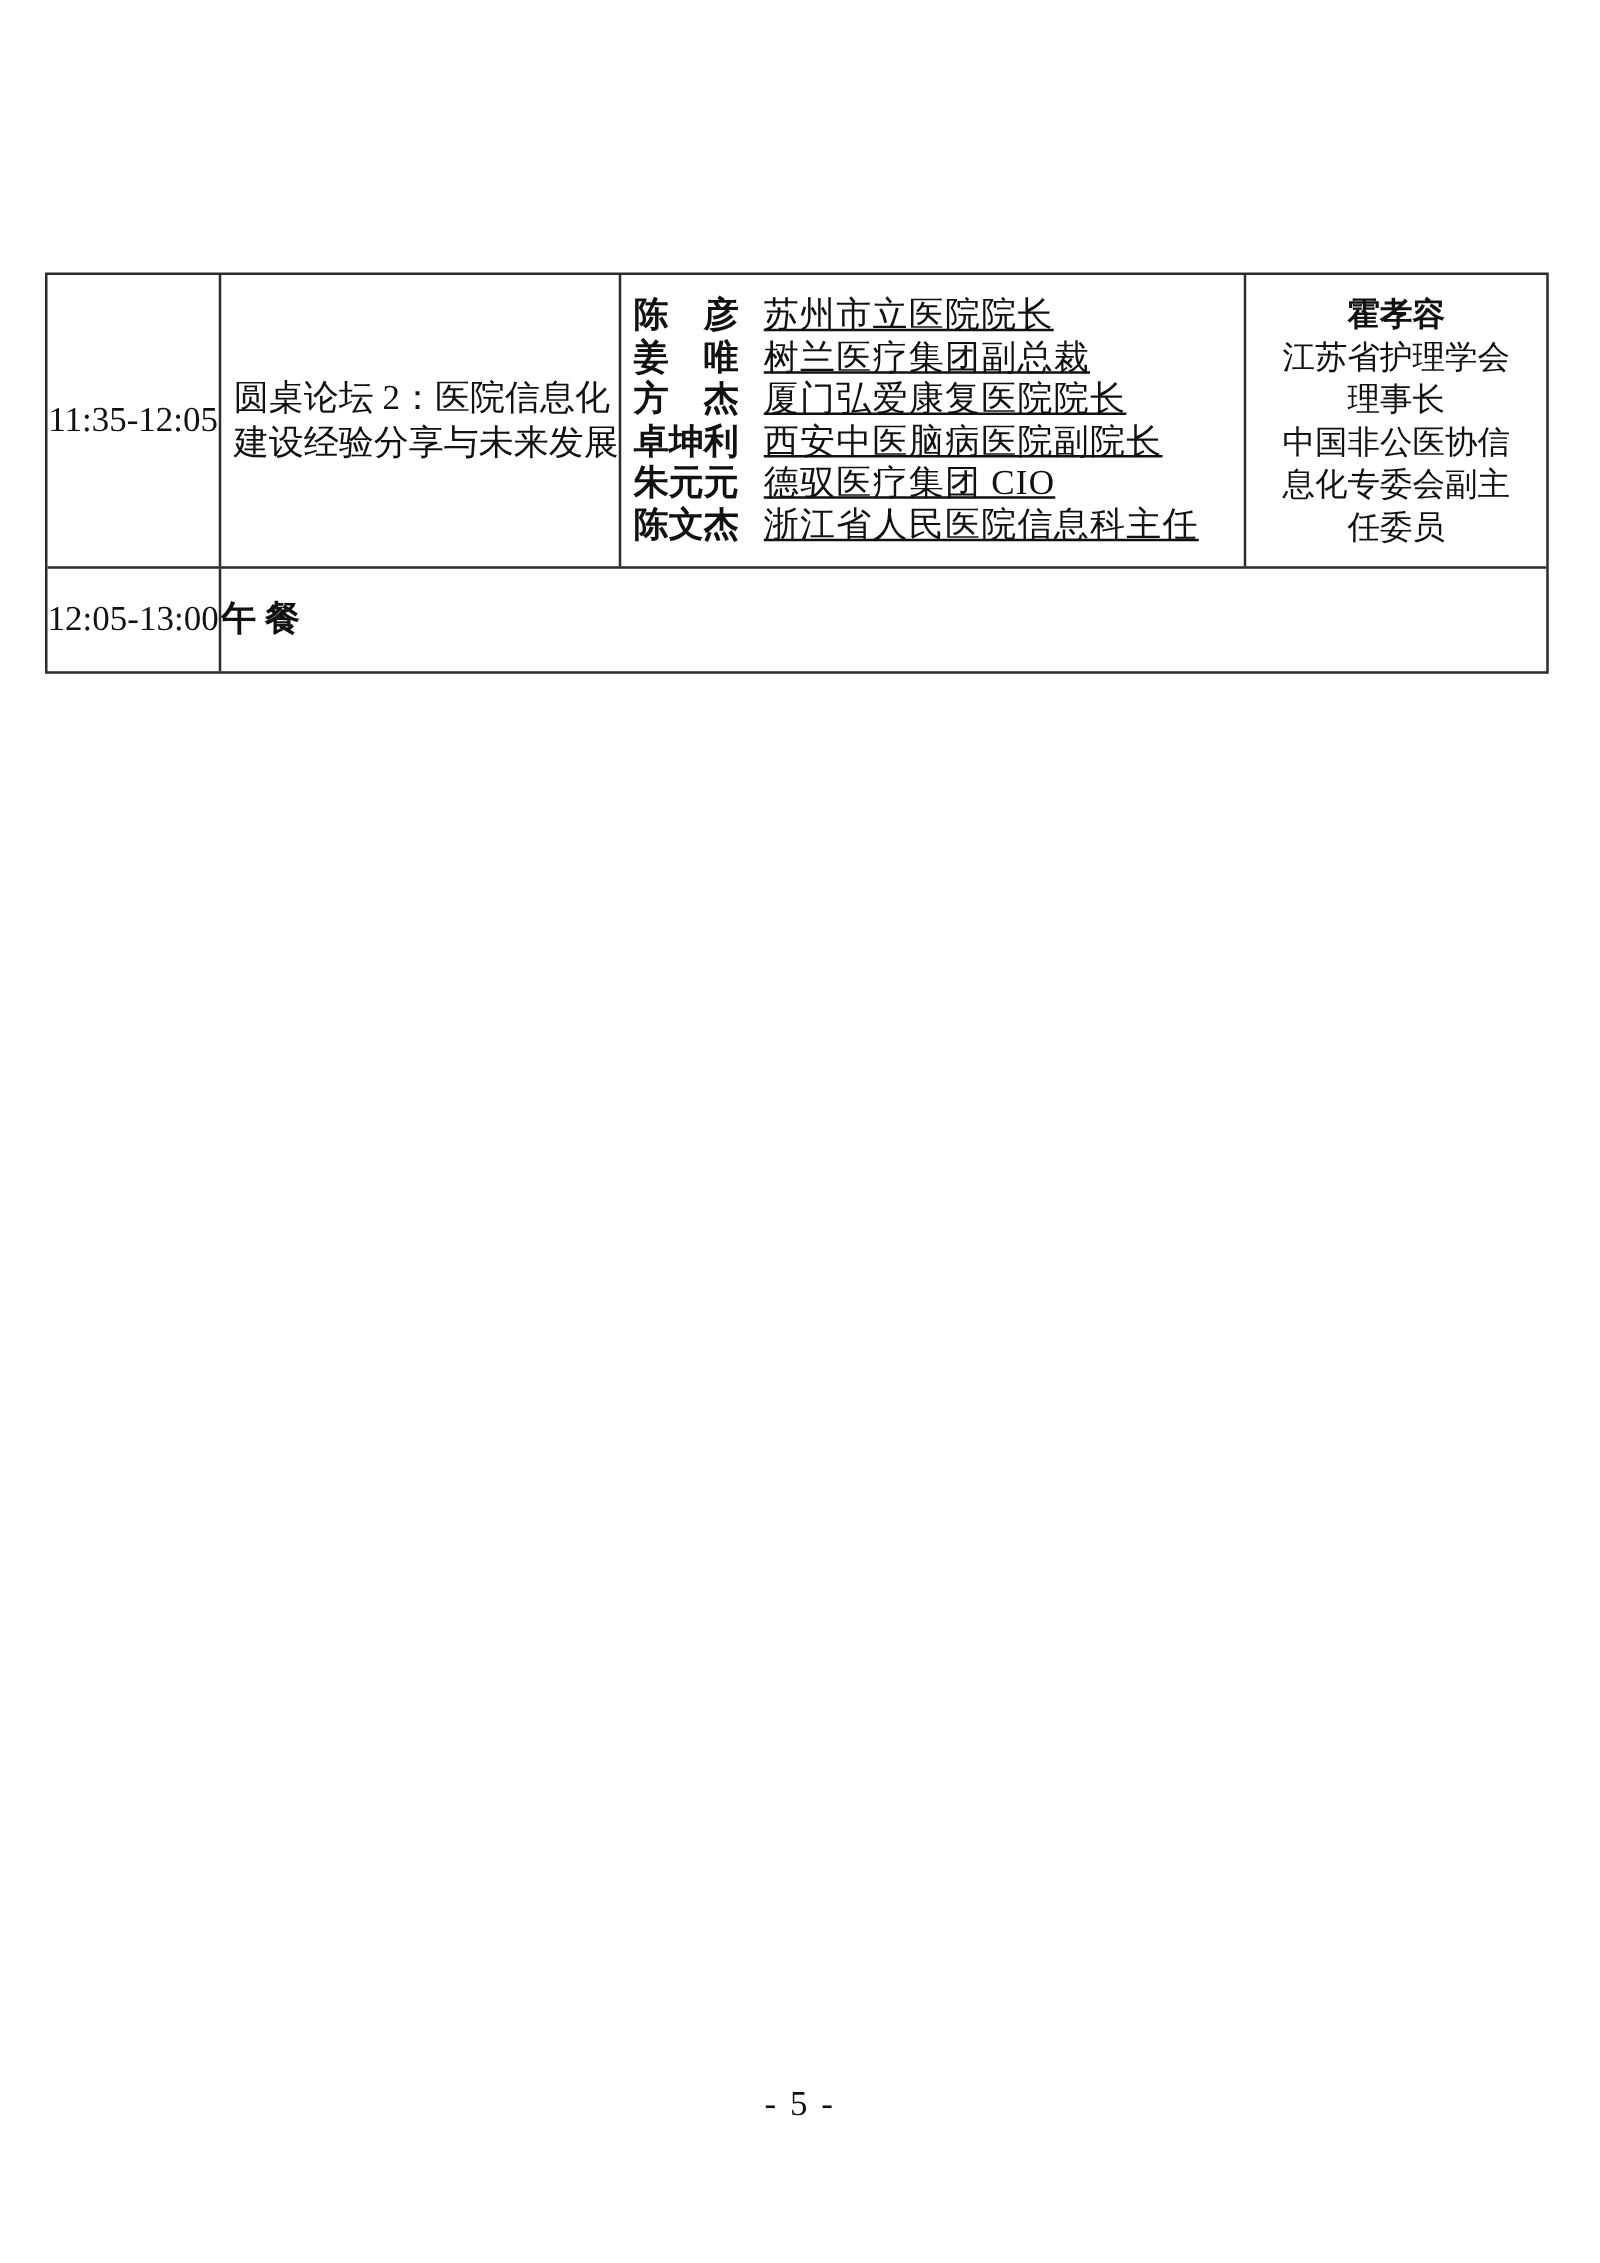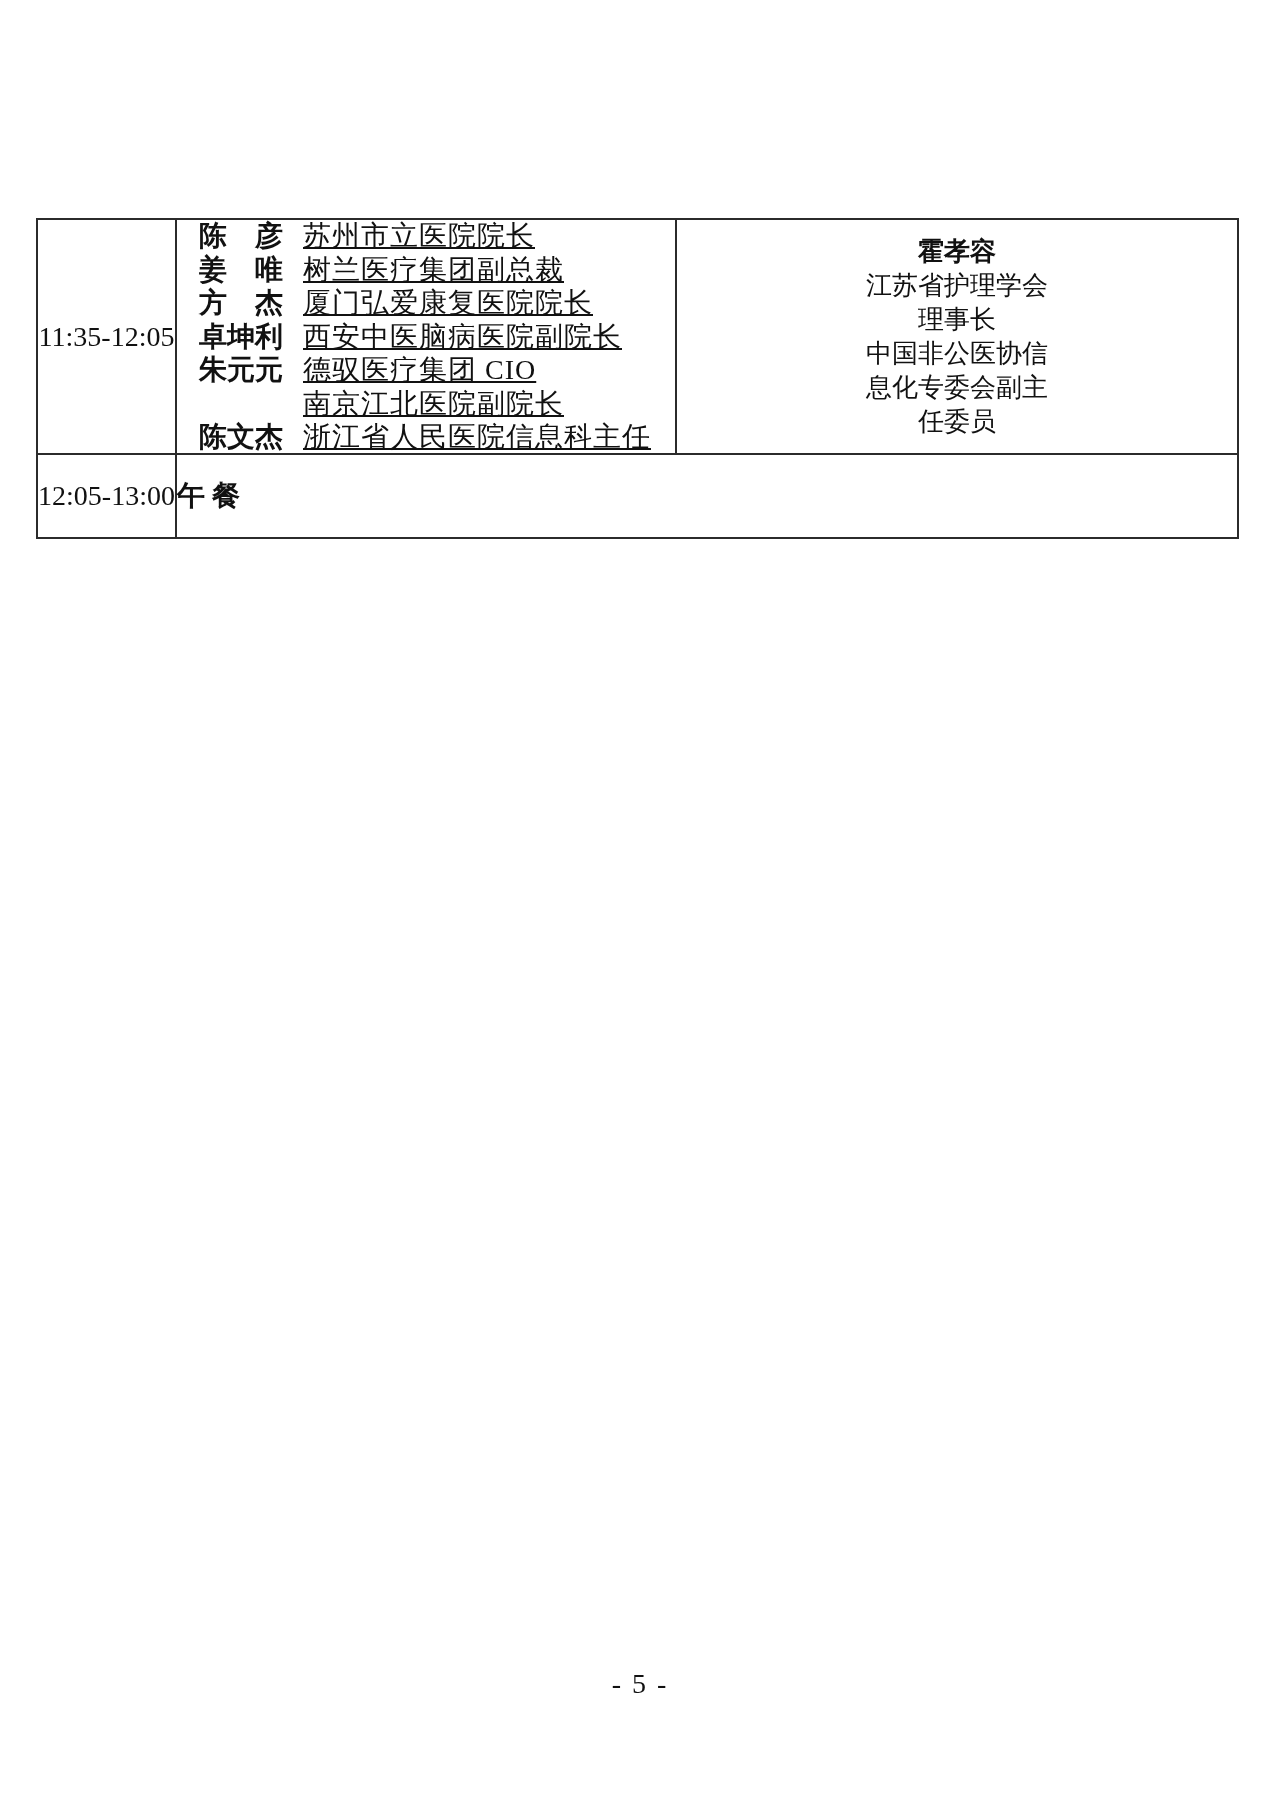--- a/index.html
+++ b/index.html
@@ -47,21 +47,21 @@
   .cell-topic {
     width: 320px;
     flex: none;
     padding-left: 10px;
     padding-right: 4px;
     line-height: 36px;
   }
   .cell-speakers {
     width: 500px;
     flex: none;
-    padding-left: 22px;
+    padding-left: 10px;
     line-height: 33.5px;
   }
   .cell-moderator {
     flex: 1;
     align-items: center;
     text-align: right;
     font-size: 26px;
     line-height: 34px;
     padding: 0 6px;
   }
@@ -104,20 +104,24 @@
 <div class="page">
 
   <div class="sched-table">
 
     <div class="trow trow-main">
 
       <div class="tcell cell-time">
         <span>11:35-12:05</span>
       </div>
 
+      <div class="tcell cell-topic">
+        <div class="topic-line">圆桌论坛 2：医院信息化</div>
+        <div class="topic-line">建设经验分享与未来发展</div>
+      </div>
 
       <div class="tcell cell-speakers">
         <div class="sp-line">
           <span class="sp-name">陈　彦</span>
           <span class="sp-title">苏州市立医院院长</span>
         </div>
         <div class="sp-line">
           <span class="sp-name">姜　唯</span>
           <span class="sp-title">树兰医疗集团副总裁</span>
         </div>
@@ -125,24 +129,20 @@
           <span class="sp-name">方　杰</span>
           <span class="sp-title">厦门弘爱康复医院院长</span>
         </div>
         <div class="sp-line">
           <span class="sp-name">卓坤利</span>
           <span class="sp-title">西安中医脑病医院副院长</span>
         </div>
         <div class="sp-line">
           <span class="sp-name">朱元元</span>
           <span class="sp-title">德驭医疗集团 CIO</span>
-        </div>
-        <div class="sp-line">
-          <span class="sp-name"></span>
-          <span class="sp-title">南京江北医院副院长</span>
         </div>
         <div class="sp-line">
           <span class="sp-name">陈文杰</span>
           <span class="sp-title">浙江省人民医院信息科主任</span>
         </div>
       </div>
 
       <div class="tcell cell-moderator">
         <div class="mod-line bold">霍孝容</div>
         <div class="mod-line">江苏省护理学会</div>

